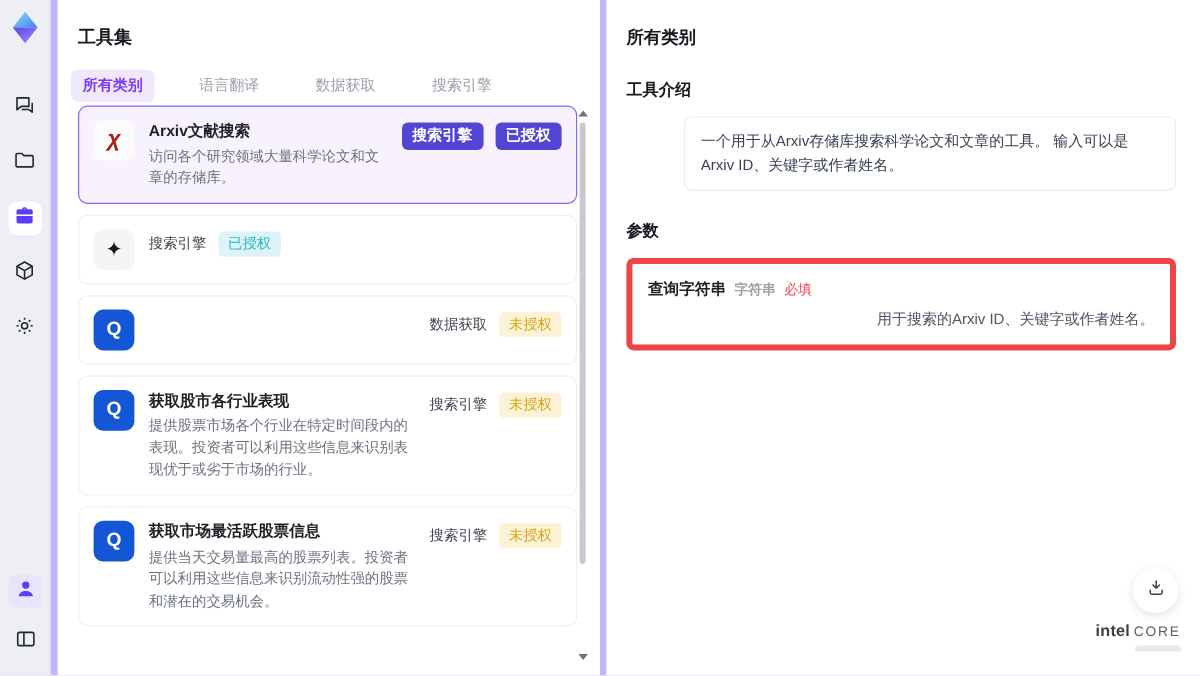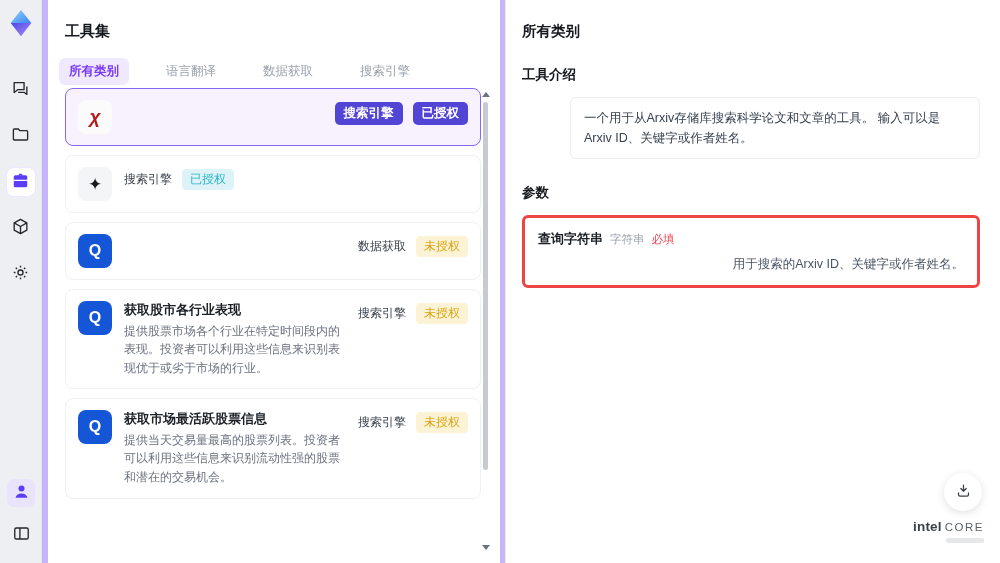--- a/index.html
+++ b/index.html
@@ -59,25 +59,25 @@
   .scroll-arrow.up { top:2px; border-bottom:5px solid #6b7280; }
   .scroll-arrow.down { bottom:2px; border-top:5px solid #6b7280; }
 
   
   .details-panel { position:absolute; left:505px; top:0; width:495px; height:563px;
     background:#fff; border-left:1px solid #ececf0; padding:22px 20px 0 16px; }
   .details-title { font-size:14.5px; font-weight:bold; color:#15181d; }
   .section-heading { font-size:13.5px; font-weight:bold; color:#15181d; margin-top:25px; }
   .info-box { margin-top:13px; border:1px solid #ececf0; border-radius:6px; background:#fff;
     padding:10px 13px; font-size:12.5px; color:#374151; line-height:1.6;margin-left:48px; }
-  .param-box { margin-top:13px; border:3px solid #ef4444; border-radius:6px; background:#fff;
+  .param-box { margin-top:13px; border:5px solid #ef4444; border-radius:6px; background:#fff;
     padding:12px 13px; }
   .param-head { display:flex; align-items:baseline; gap:7px; }
   .param-name { font-size:13px; font-weight:bold; color:#1c2127; }
-  .param-type { font-size:11.5px; color:#9aa1ab; }
+  .param-type { font-size:11.5px; color:#9aa1ab;font-weight:bold; }
   .param-required { font-size:11.5px; color:#f04452; }
   .param-desc { margin-top:8px; font-size:12.5px; color:#4b5563;text-align:right; }
 
   
   .fab { position:absolute; right:18px; bottom:52px; width:38px; height:38px; border-radius:50%;
     background:#fff; box-shadow:0 2px 8px rgba(0,0,0,0.12); display:flex; align-items:center;
     justify-content:center; cursor:pointer; }
   .fab svg { width:17px; height:17px; }
   .brand { position:absolute; right:16px; bottom:20px; text-align:center; line-height:1;margin-top:24px; }
   .brand .intel { font-size:13.5px; font-weight:bold; color:#3b3f46; letter-spacing:0.2px; }
@@ -172,20 +172,22 @@
     <div class="tabs">
         <span class="tab active">所有类别</span>
         <span class="tab">语言翻译</span>
         <span class="tab">数据获取</span>
         <span class="tab">搜索引擎</span>
       </div>
     <div class="tool-list">
         <div class="tool-item selected">
     <div class="tool-icon arxiv">χ</div>
     <div class="tool-body">
+      <div class="tool-name">Arxiv文献搜索</div>
+      <div class="tool-desc">访问各个研究领域大量科学论文和文章的存储库。</div>
     </div>
     <div class="tool-meta">
       <span class="tool-cat">搜索引擎</span>
       <span class="tool-status ok">已授权</span>
     </div>
   </div>
         <div class="tool-item">
     <div class="tool-icon tavily">✦</div>
     <div class="tool-meta">
       <span class="tool-cat">搜索引擎</span>

